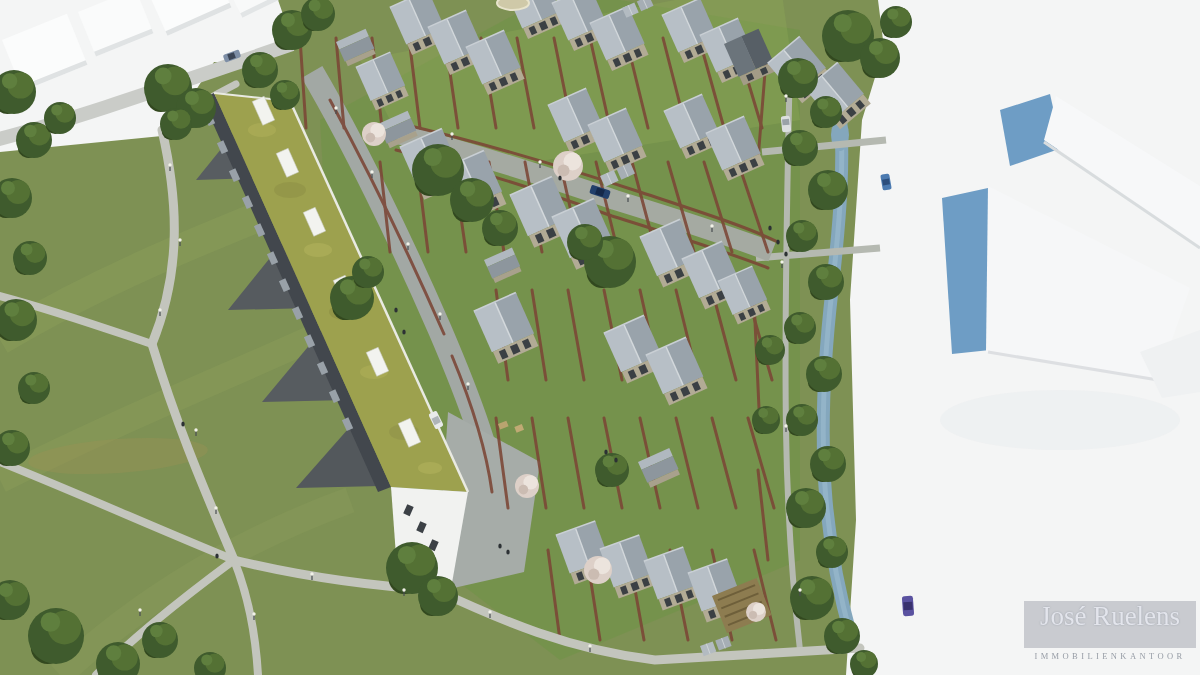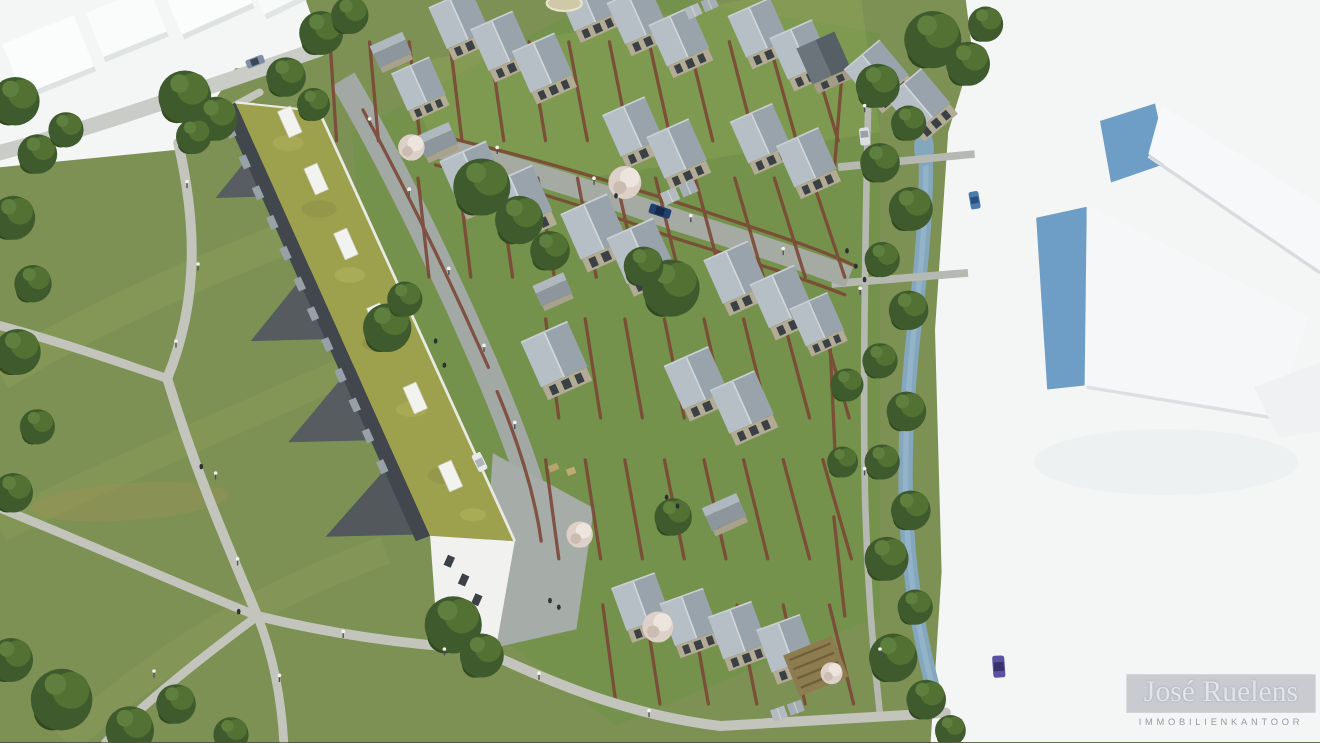--- a/index.html
+++ b/index.html
@@ -1,23 +1,23 @@
 <!DOCTYPE html>
 <html><head>
 <meta charset="utf-8">
 <style>
   html,body{margin:0;padding:0;background:#222;}
   .stage{position:relative;width:1200px;height:675px;overflow:hidden;background:#7e9154;
          font-family:"Liberation Sans",sans-serif;}
   .stage svg{position:absolute;inset:0;width:100%;height:100%;display:block;}
   .logo{position:absolute;right:4px;bottom:14px;width:172px;text-align:center;}
-  .logo-band{background:rgba(158,162,171,0.5);padding:1px 4px 6px 4px;}
+  .logo-band{background:rgba(158,162,171,0.5);padding:1px 4px 18px 4px;}
   .logo-name{font-family:"Liberation Serif",serif;font-size:27px;line-height:1.05;
              color:#e3e5ec;text-shadow:0 0 2px #989ea8;}
-  .logo-sub{margin-top:3px;font-family:Liberation Sans, sans-serif;font-size:8.5px;
+  .logo-sub{margin-top:3px;font-family:Liberation Serif, serif;font-size:8.5px;
             letter-spacing:3.4px;color:#979da6;}
   
   .roofL{fill:#b7bfc6;} .roofR{fill:#99a3ab;} .ridge{stroke:#d3d8dc;stroke-width:1.4;}
   .gable{fill:#b2ab95;} .win{fill:#3b4044;} .eave{fill:#c9cfd4;}
   .roofLd{fill:#6b747b;} .roofRd{fill:#575f66;} .gabled{fill:#a39c87;}
 </style>
 </head>
 <body>
 
 <div class="stage">

